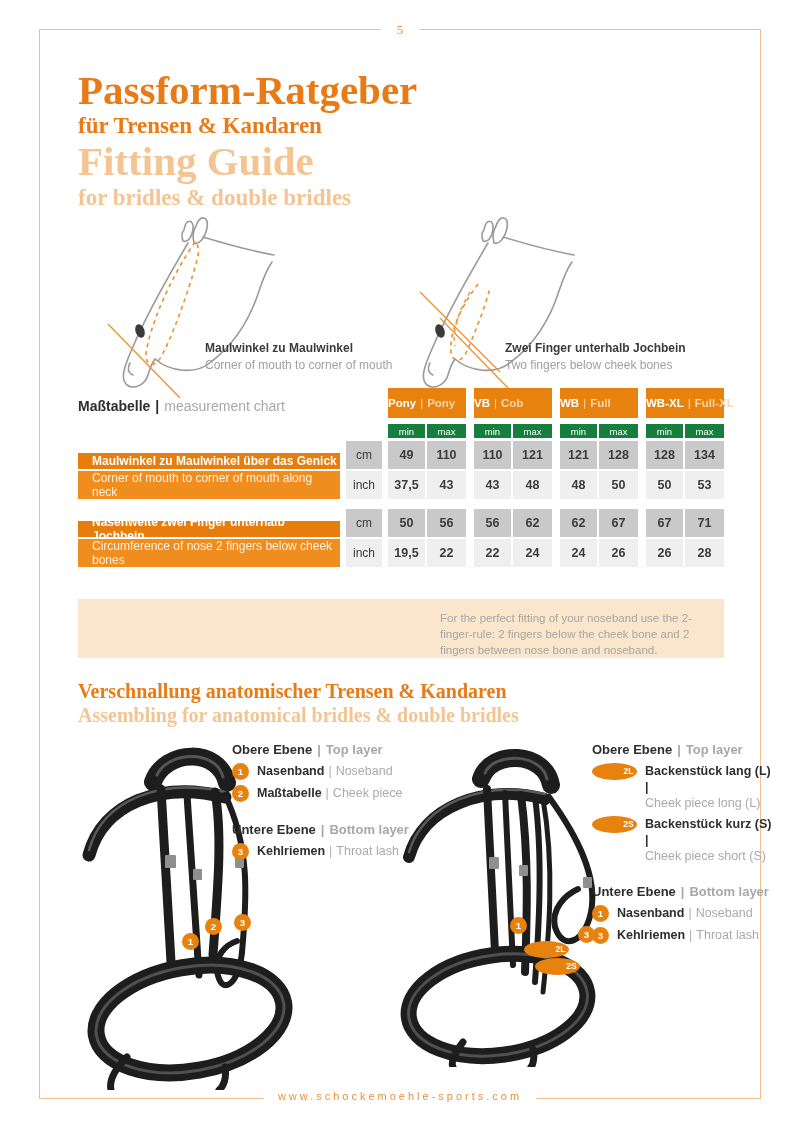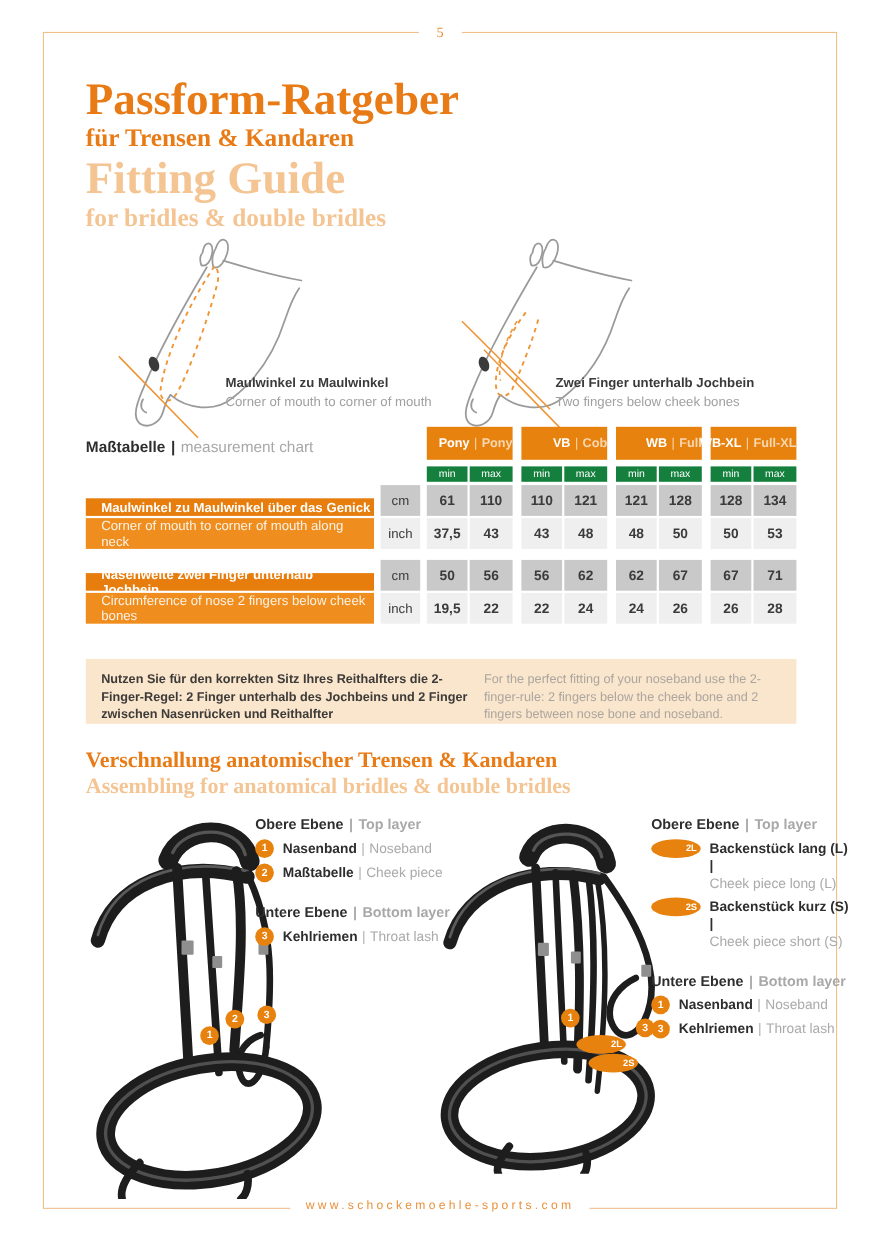--- a/index.html
+++ b/index.html
@@ -38,21 +38,21 @@
   .tbl-head .de { font-weight:bold; color:#2e2e2e; }
   .tbl-head .sep { color:#2e2e2e; font-weight:bold; margin:0 5px; }
   .tbl-head .en { color:#a8a8a8; }
 
   .mtable {
     left:78px; top:388px; width:646px; height:179px;
     display:grid;
     grid-template-columns:262px 6px 36px 6px 37px 2px 39px 8px 37px 2px 39px 8px 37px 2px 39px 8px 37px 2px 39px;
     grid-template-rows:30px 6px 14px 3px 28px 2px 28px 10px 28px 2px 28px;
   }
-  .thead { background:#e8820f; display:flex; align-items:center; justify-content:flex-end;
+  .thead { background:#e8820f; display:flex; align-items:center; justify-content:flex-start;
            font-size:11.5px; font-weight:bold; color:#fff; white-space:nowrap; }
   .thead .en, .thead .sep { color:#f8d7b0; }
   .thead .sep { margin:0 4px; font-weight:normal; }
   .tmm { background:#15803d; display:flex; align-items:center; justify-content:center;
          font-size:9.5px; color:#fff; }
   .tlabel { display:flex; align-items:center; padding-left:14px; font-size:12px; color:#fff; }
   .tlabel.de { background:#e67d0d; font-weight:bold;margin-top:12px; }
   .tlabel.en { background:#ef8d1e; color:#fdf2e4; }
   .tunit, .tval { display:flex; align-items:center; justify-content:center; font-size:12px; color:#3b3b3b; }
   .tval { font-weight:bold; font-size:12.5px; }
@@ -178,21 +178,21 @@
     <div class="tmm" style="grid-column:7;grid-row:3">max</div>
     <div class="tmm" style="grid-column:9;grid-row:3">min</div>
     <div class="tmm" style="grid-column:11;grid-row:3">max</div>
     <div class="tmm" style="grid-column:13;grid-row:3">min</div>
     <div class="tmm" style="grid-column:15;grid-row:3">max</div>
     <div class="tmm" style="grid-column:17;grid-row:3">min</div>
     <div class="tmm" style="grid-column:19;grid-row:3">max</div>
 
     <div class="tlabel de" style="grid-column:1;grid-row:5">Maulwinkel zu Maulwinkel über das Genick</div>
     <div class="tunit cdark" style="grid-column:3;grid-row:5">cm</div>
-    <div class="tval cdark" style="grid-column:5;grid-row:5">61</div>
+    <div class="tval cdark" style="grid-column:5;grid-row:5">49</div>
     <div class="tval cdark" style="grid-column:7;grid-row:5">110</div>
     <div class="tval cdark" style="grid-column:9;grid-row:5">110</div>
     <div class="tval cdark" style="grid-column:11;grid-row:5">121</div>
     <div class="tval cdark" style="grid-column:13;grid-row:5">121</div>
     <div class="tval cdark" style="grid-column:15;grid-row:5">128</div>
     <div class="tval cdark" style="grid-column:17;grid-row:5">128</div>
     <div class="tval cdark" style="grid-column:19;grid-row:5">134</div>
 
     <div class="tlabel en" style="grid-column:1;grid-row:7">Corner of mouth to corner of mouth along neck</div>
     <div class="tunit clight" style="grid-column:3;grid-row:7">inch</div>
@@ -222,21 +222,20 @@
     <div class="tval clight" style="grid-column:7;grid-row:11">22</div>
     <div class="tval clight" style="grid-column:9;grid-row:11">22</div>
     <div class="tval clight" style="grid-column:11;grid-row:11">24</div>
     <div class="tval clight" style="grid-column:13;grid-row:11">24</div>
     <div class="tval clight" style="grid-column:15;grid-row:11">26</div>
     <div class="tval clight" style="grid-column:17;grid-row:11">26</div>
     <div class="tval clight" style="grid-column:19;grid-row:11">28</div>
   </div>
 
   <div class="abs note">
-    <div class="de">Nutzen Sie für den korrekten Sitz Ihres Reithalfters die 2-Finger-Regel: 2 Finger unterhalb des Jochbeins und 2 Finger zwischen Nasenrücken und Reithalfter</div>
     <div class="en">For the perfect fitting of your noseband use the 2-finger-rule: 2 fingers below the cheek bone and 2 fingers between nose bone and noseband.</div>
   </div>
 
   <div class="abs serif sec-de">Verschnallung anatomischer Trensen &amp; Kandaren</div>
   <div class="abs serif sec-en">Assembling for anatomical bridles &amp; double bridles</div>
 
   <svg class="abs" style="left:75px;top:737px" width="220" height="353" viewBox="0 0 220 353">
     <g fill="none" stroke="#1d1d1d" stroke-linecap="round">
       <path d="M78,45 C90,12 144,10 152,46" stroke-width="18"></path>
       <path d="M82,38 C93,14 141,12 148,40" stroke="#555" stroke-width="3"></path>

